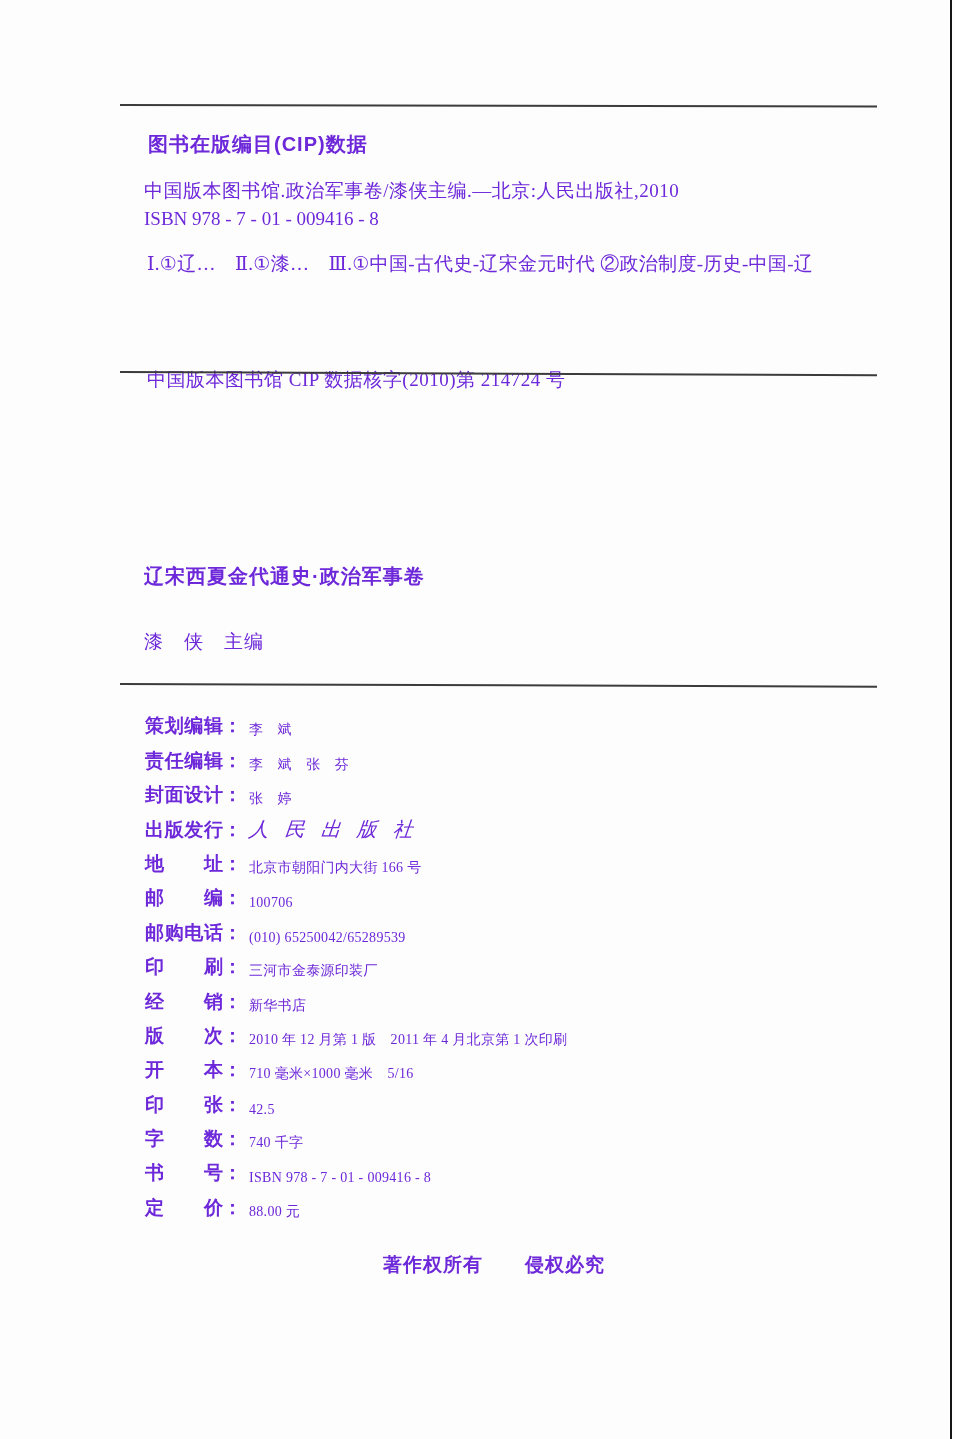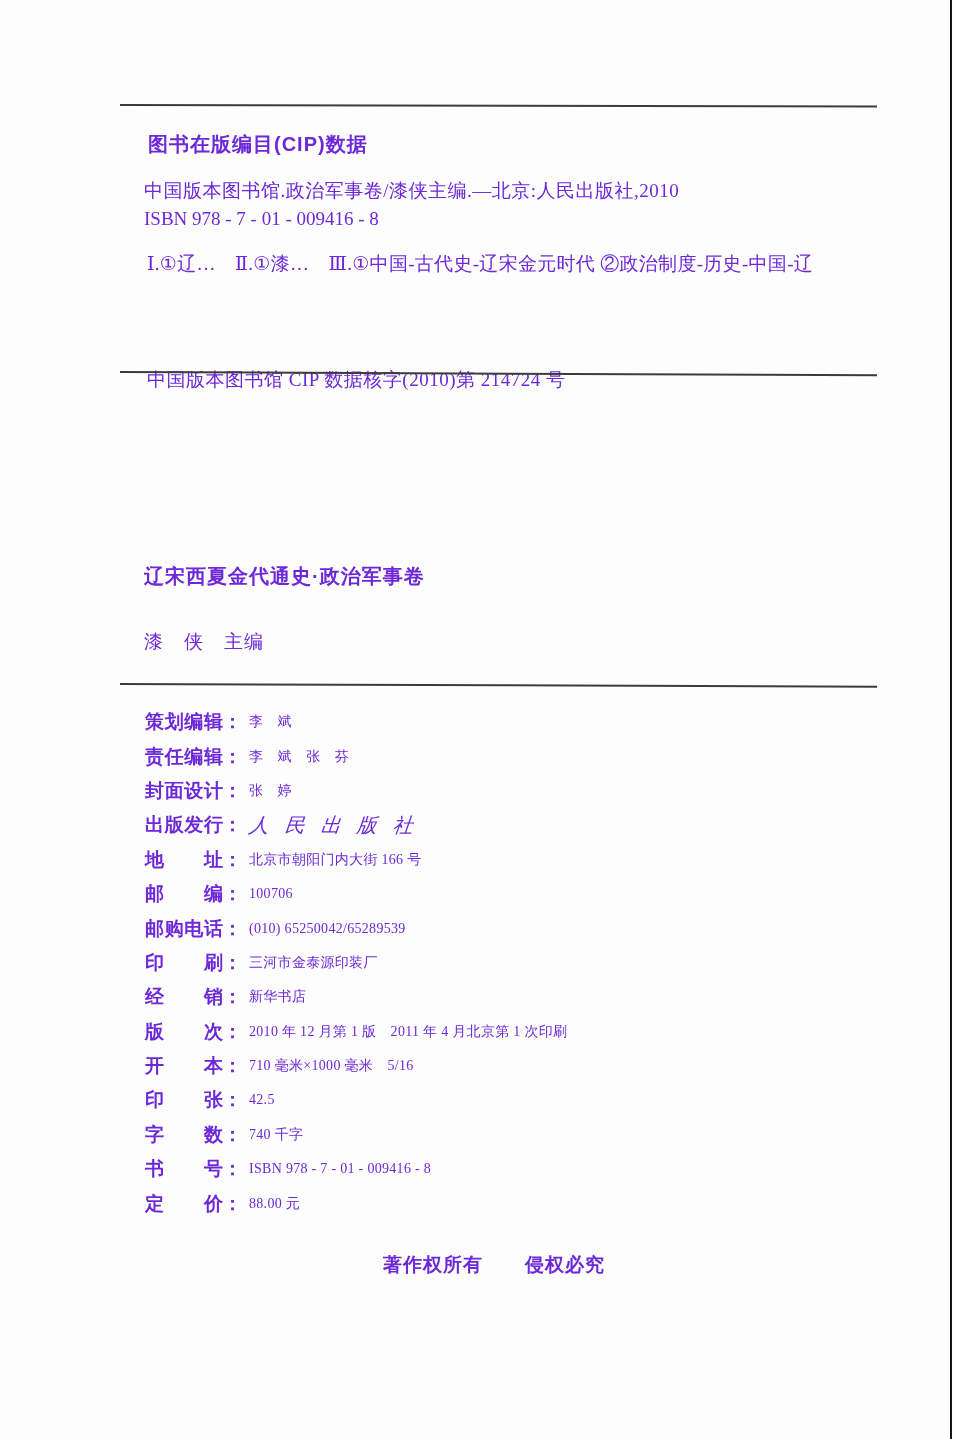--- a/index.html
+++ b/index.html
@@ -44,21 +44,21 @@
 
   .book-title {
     position: absolute; top: 563px; left: 144px;
     font-size: 20px; letter-spacing: 1px;
     font-family: "Liberation Sans", "DejaVu Sans", sans-serif; font-weight: bold;
   }
   .book-pinyin { position: absolute; top: 599px; left: 144px; font-size: 18px; letter-spacing: 0.5px; }
   .book-editor { position: absolute; top: 629px; left: 144px; font-size: 19px; letter-spacing: 1px; text-align: center; }
 
   .info-list { position: absolute; top: 705px; left: 145px; }
-  .info-row { height: 34.4px; display: flex; align-items: center; white-space: nowrap; }
+  .info-row { height: 34.4px; display: flex; align-items: flex-end; white-space: nowrap; }
   .info-label {
     display: inline-block; width: 78px;
     font-family: "Liberation Sans", "DejaVu Sans", sans-serif; font-weight: bold;
     font-size: 19px;
     text-align: justify; text-align-last: justify;
   }
   .info-colon {
     font-family: "Liberation Sans", "DejaVu Sans", sans-serif; font-weight: bold;
     font-size: 19px; margin-right: 7px;
   }

